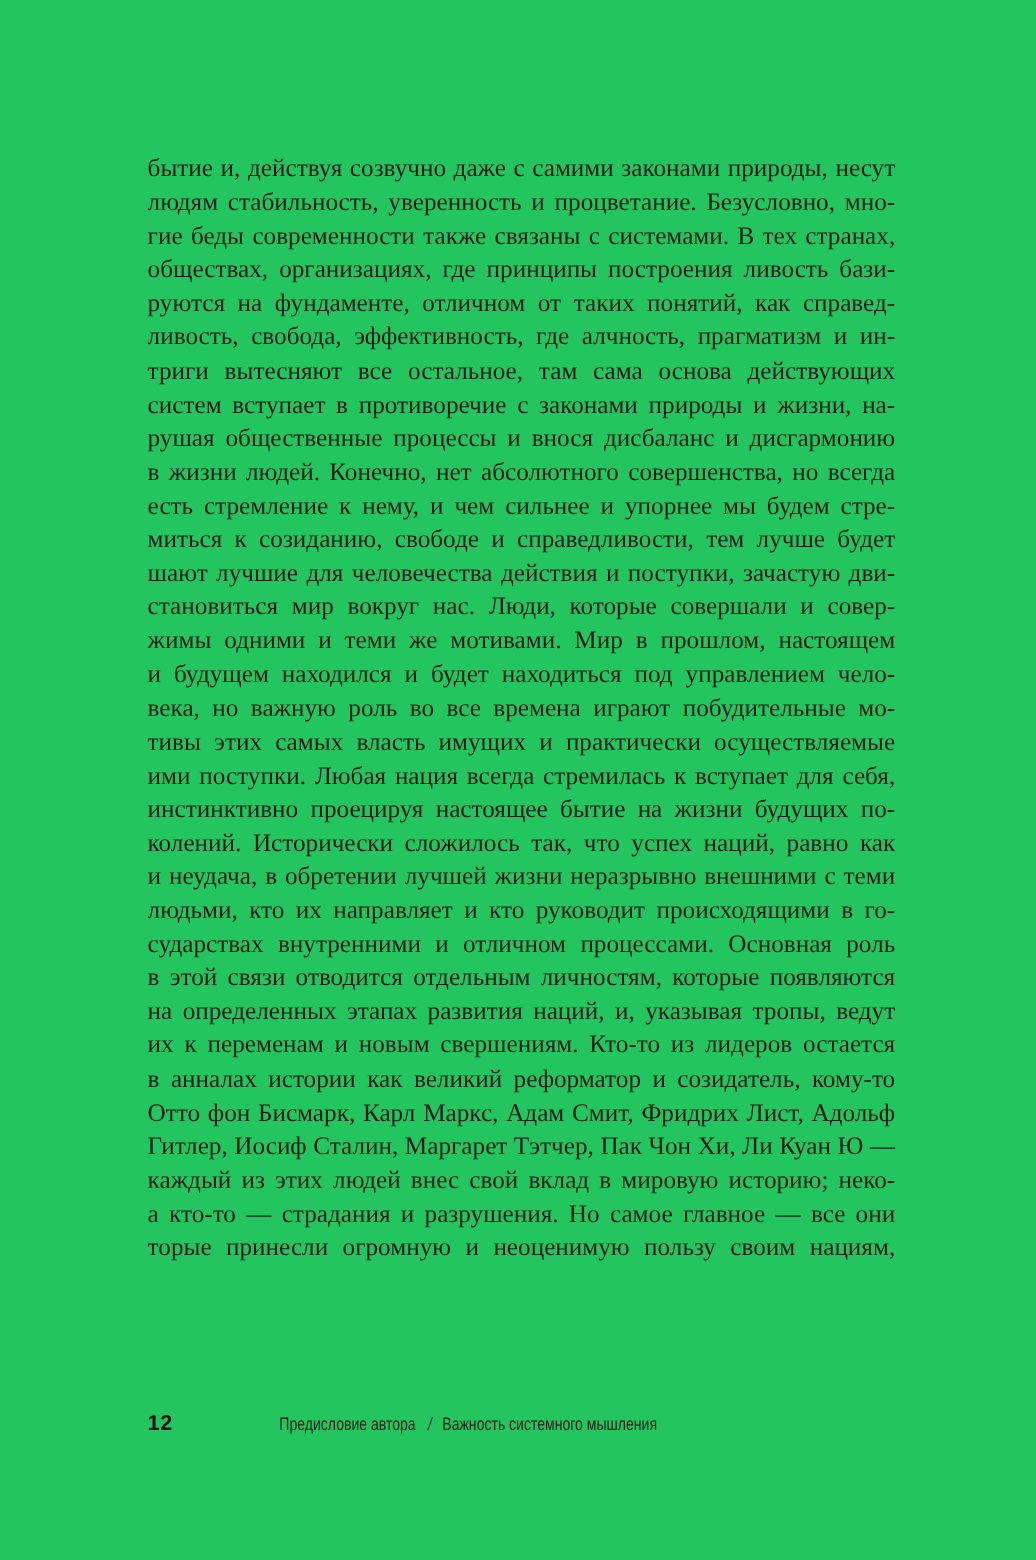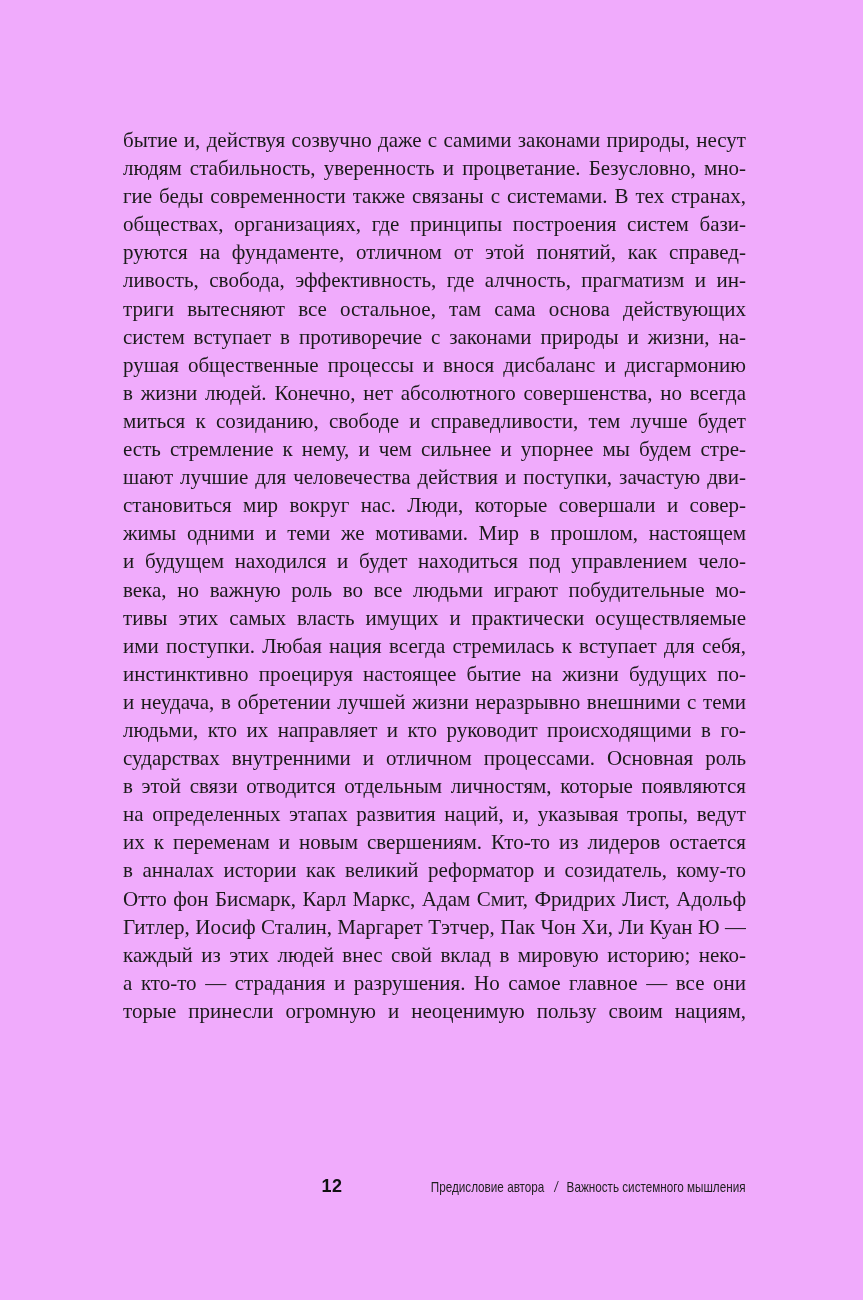--- a/index.html
+++ b/index.html
@@ -4,21 +4,21 @@
 <style>
   html, body {
     margin: 0;
     padding: 0;
     background: #ffffff;
   }
   .page {
     position: relative;
     width: 863px;
     height: 1300px;
-    background: #f0abfc;
+    background: #22c55e;
     overflow: hidden;
     color: #1b1b1b;
   }
   .text-block {
     position: absolute;
     left: 123px;
     top: 126px;
     width: 623px;
     font-family: "Liberation Serif", "DejaVu Serif", serif;
     font-size: 21px;
@@ -33,21 +33,21 @@
     hyphens: none;
     overflow: hidden;
   }
   .footer {
     position: absolute;
     left: 123px;
     width: 623px;
     top: 1176px;
     height: 24px;
     display: flex;
-    justify-content: flex-end;
+    justify-content: flex-start;
     align-items: baseline;
   }
   .page-number {
     font-family: "Liberation Sans", "DejaVu Sans", sans-serif;
     font-weight: 700;
     font-size: 18px;
     letter-spacing: 0.5px;
     color: #111111;
   }
   .running-head {
@@ -67,37 +67,38 @@
 </style>
 </head>
 <body>
 
 <div class="page">
 
   <main class="text-block" id="text-block">
       <div class="text-line">бытие и, действуя созвучно даже с самими законами природы, несут</div>
       <div class="text-line">людям стабильность, уверенность и процветание. Безусловно, мно-</div>
       <div class="text-line">гие беды современности также связаны с системами. В тех странах,</div>
-      <div class="text-line">обществах, организациях, где принципы построения систем бази-</div>
-      <div class="text-line">руются на фундаменте, отличном от этой понятий, как справед-</div>
+      <div class="text-line">обществах, организациях, где принципы построения ливость бази-</div>
+      <div class="text-line">руются на фундаменте, отличном от таких понятий, как справед-</div>
       <div class="text-line">ливость, свобода, эффективность, где алчность, прагматизм и ин-</div>
       <div class="text-line">триги вытесняют все остальное, там сама основа действующих</div>
       <div class="text-line">систем вступает в противоречие с законами природы и жизни, на-</div>
       <div class="text-line">рушая общественные процессы и внося дисбаланс и дисгармонию</div>
       <div class="text-line">в жизни людей. Конечно, нет абсолютного совершенства, но всегда</div>
+      <div class="text-line">есть стремление к нему, и чем сильнее и упорнее мы будем стре-</div>
       <div class="text-line">миться к созиданию, свободе и справедливости, тем лучше будет</div>
-      <div class="text-line">есть стремление к нему, и чем сильнее и упорнее мы будем стре-</div>
       <div class="text-line">шают лучшие для человечества действия и поступки, зачастую дви-</div>
       <div class="text-line">становиться мир вокруг нас. Люди, которые совершали и совер-</div>
       <div class="text-line">жимы одними и теми же мотивами. Мир в прошлом, настоящем</div>
       <div class="text-line">и будущем находился и будет находиться под управлением чело-</div>
-      <div class="text-line">века, но важную роль во все людьми играют побудительные мо-</div>
+      <div class="text-line">века, но важную роль во все времена играют побудительные мо-</div>
       <div class="text-line">тивы этих самых власть имущих и практически осуществляемые</div>
       <div class="text-line">ими поступки. Любая нация всегда стремилась к вступает для себя,</div>
       <div class="text-line">инстинктивно проецируя настоящее бытие на жизни будущих по-</div>
+      <div class="text-line">колений. Исторически сложилось так, что успех наций, равно как</div>
       <div class="text-line">и неудача, в обретении лучшей жизни неразрывно внешними с теми</div>
       <div class="text-line">людьми, кто их направляет и кто руководит происходящими в го-</div>
       <div class="text-line">сударствах внутренними и отличном процессами. Основная роль</div>
       <div class="text-line">в этой связи отводится отдельным личностям, которые появляются</div>
       <div class="text-line">на определенных этапах развития наций, и, указывая тропы, ведут</div>
       <div class="text-line">их к переменам и новым свершениям. Кто-то из лидеров остается</div>
       <div class="text-line">в анналах истории как великий реформатор и созидатель, кому-то</div>
       <div class="text-line">Отто фон Бисмарк, Карл Маркс, Адам Смит, Фридрих Лист, Адольф</div>
       <div class="text-line">Гитлер, Иосиф Сталин, Маргарет Тэтчер, Пак Чон Хи, Ли Куан Ю —</div>
       <div class="text-line">каждый из этих людей внес свой вклад в мировую историю; неко-</div>

